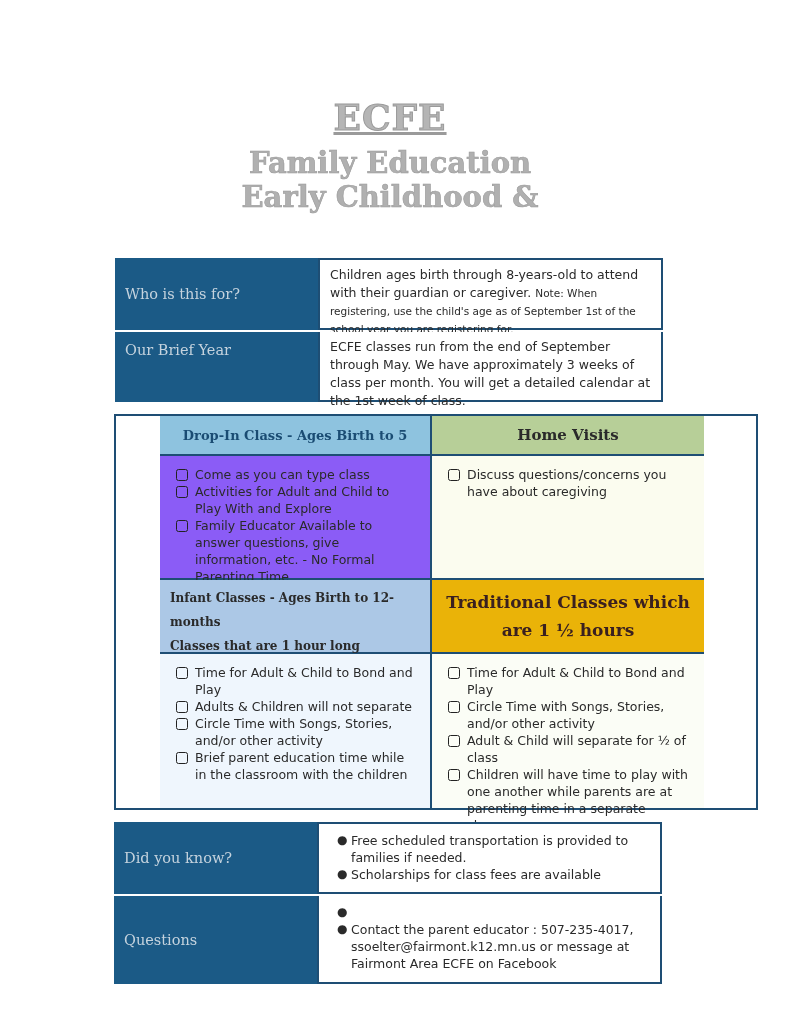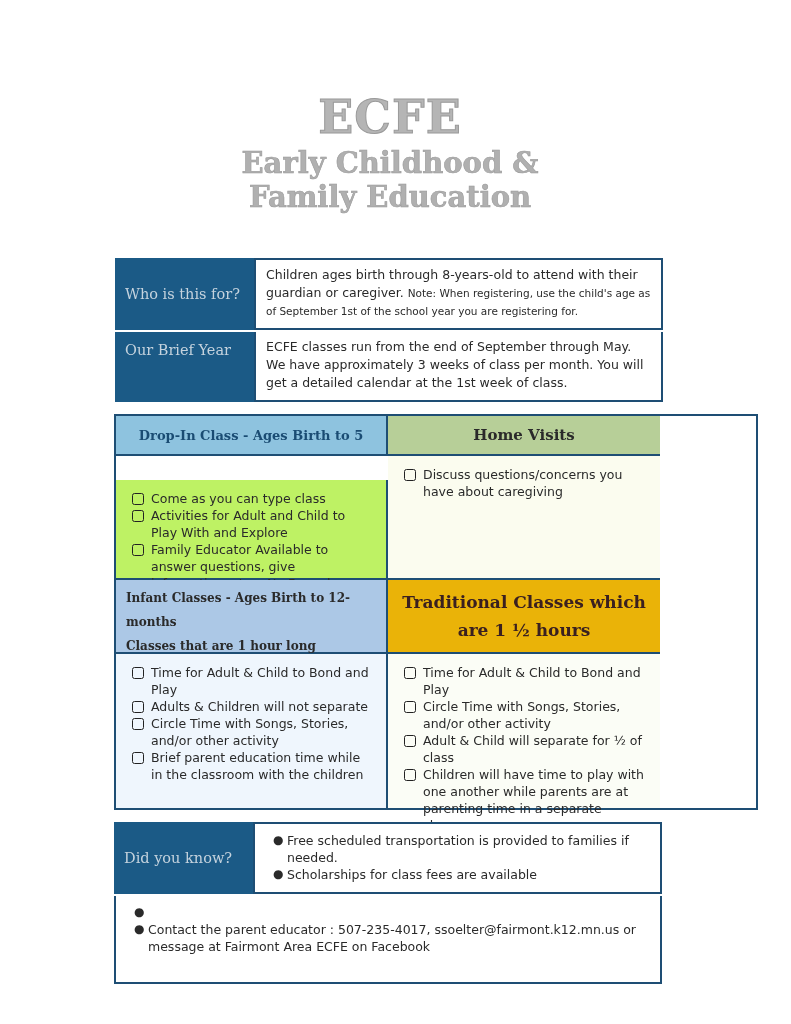--- a/index.html
+++ b/index.html
@@ -1,61 +1,61 @@
 <!DOCTYPE html>
 <html><head>
   <meta charset="utf-8">
   <style>
     * { margin: 0; padding: 0; box-sizing: border-box; }
     html, body { width: 791px; height: 1024px; background: #ffffff; overflow: hidden; }
     body { position: relative; font-family: "DejaVu Sans", sans-serif; color: #222; }
 
     .title-block { position: absolute; left: 0; top: 88px; width: 780px; text-align: center; color: #a9a9a9; font-family: "DejaVu Serif", serif; font-weight: bold; }
-    .title-main { font-size: 46px; letter-spacing: 1px; line-height: 58px; -webkit-text-stroke: 1px #9a9a9a; color: #b5b5b5; }
+    .title-main { font-size: 36px; letter-spacing: 1px; line-height: 58px; -webkit-text-stroke: 1px #9a9a9a; color: #b5b5b5; text-decoration: underline; }
     .title-sub { font-size: 29px; line-height: 34px; color: #b0b0b0; -webkit-text-stroke: 0.6px #999; }
 
     
     .info-table { position: absolute; left: 115px; width: 548px; }
     .info-row { display: flex; }
-    .info-label { width: 139px; background: #1b5a86; color: #c5d3de; font-family: "DejaVu Serif", serif; font-size: 14.5px; display: flex; align-items: center; padding-left: 10px; }
+    .info-label { width: 203px; background: #1b5a86; color: #c5d3de; font-family: "DejaVu Serif", serif; font-size: 14.5px; display: flex; align-items: center; padding-left: 10px; }
     .info-content { flex: 1; background: #fff; border: 2px solid #1e4e74; font-size: 12.5px; line-height: 18px; padding: 6px 10px; color: #2a2a2a; }
     .info-content .note { font-size: 10.5px; }
     .sep { height: 2px; background: #fff; }
 
     
-    .grid { position: absolute; left: 114px; top: 414px; width: 644px; height: 396px; border: 2px solid #1e4e74; display: grid; grid-template-columns: 272px 272px; grid-template-rows: 40px 124px 74px 154px; }
+    .grid { position: absolute; left: 114px; top: 414px; width: 644px; height: 396px; border: 2px solid #1e4e74; display: grid; grid-template-columns: 272px 272px; grid-template-rows: 40px 124px 74px 154px; padding-left: 44px; }
     .cell { border-right: 2px solid #1e4e74; border-bottom: 2px solid #1e4e74; }
     .cell.right { border-right: none; }
     .cell.bottom { border-bottom: none; }
     .hdr-dropin { background: #8ec3df; color: #1a4c73; font-family: "DejaVu Serif", serif; font-weight: bold; font-size: 13px; display: flex; align-items: center; justify-content: center; }
     .hdr-home { background: #b7cf98; color: #2a2a2a; font-family: "DejaVu Serif", serif; font-weight: bold; font-size: 15px; display: flex; align-items: center; justify-content: center; }
     .hdr-infant { background: #acc8e6; color: #2a2a2a; font-family: "DejaVu Serif", serif; font-weight: bold; font-size: 12px; padding: 6px 10px; line-height: 24px; }
     .hdr-trad { background: #eab308; color: #3a2020; font-family: "DejaVu Serif", serif; font-weight: bold; font-size: 17px; display: flex; align-items: center; justify-content: center; text-align: center; line-height: 28px; padding: 0 10px; }
-    .body-dropin { background: #bef264; margin-top: 24px; }
+    .body-dropin { background: #8b5cf6; }
     .body-home { background: #fbfcef; }
     .body-infant { background: #eff6fd; }
     .body-trad { background: #fbfdf6; }
 
     .checklist { list-style: none; padding: 10px 12px 0 16px; font-size: 12.5px; line-height: 17px; color: #2a2a2a; }
     .checklist li { display: flex; align-items: flex-start; }
     .checkbox { flex: 0 0 12px; width: 12px; height: 12px; border: 1.6px solid #222; border-radius: 2.5px; margin: 3px 7px 0 0; }
 
     
     .bottom-table { position: absolute; left: 114px; top: 822px; width: 548px; }
     .bullets { list-style: none; }
     .bullets li { display: flex; font-size: 12.5px; line-height: 17px; }
     .bullet-dot { flex: 0 0 16px; font-size: 12px; padding-left: 2px; }
   </style>
 </head>
 <body>
 
 <div class="title-block">
   <div class="title-main">ECFE</div>
+  <div class="title-sub">Family Education</div>
   <div class="title-sub">Early Childhood &amp;</div>
-  <div class="title-sub">Family Education</div>
 </div>
 
 <div class="info-table" style="top:258px;">
   <div class="info-row" style="height:72px;">
     <div class="info-label">Who is this for?</div>
     <div class="info-content">
       <span>Children ages birth through 8-years-old to attend with their guardian or caregiver.</span>
       <span class="note">Note:  When registering, use the child's age as of September 1st of the school year you are registering for.</span>
     </div>
   </div>
@@ -154,20 +154,21 @@
           </li>
         <li>
             <span class="bullet-dot">●</span>
             <span>Scholarships for class fees are available</span>
           </li>
       </ul>
     </div>
   </div>
   <div class="sep"></div>
   <div class="info-row" style="height:88px;">
+    <div class="info-label">Questions</div>
     <div class="info-content" style="border-top:none;padding:8px 10px 6px 16px;">
       <ul class="bullets">
         <li>
             <span class="bullet-dot">●</span>
           </li>
         <li>
             <span class="bullet-dot">●</span>
             <span>Contact the parent educator : 507-235-4017, ssoelter@fairmont.k12.mn.us or message at Fairmont Area ECFE on Facebook</span>
           </li>
       </ul>

